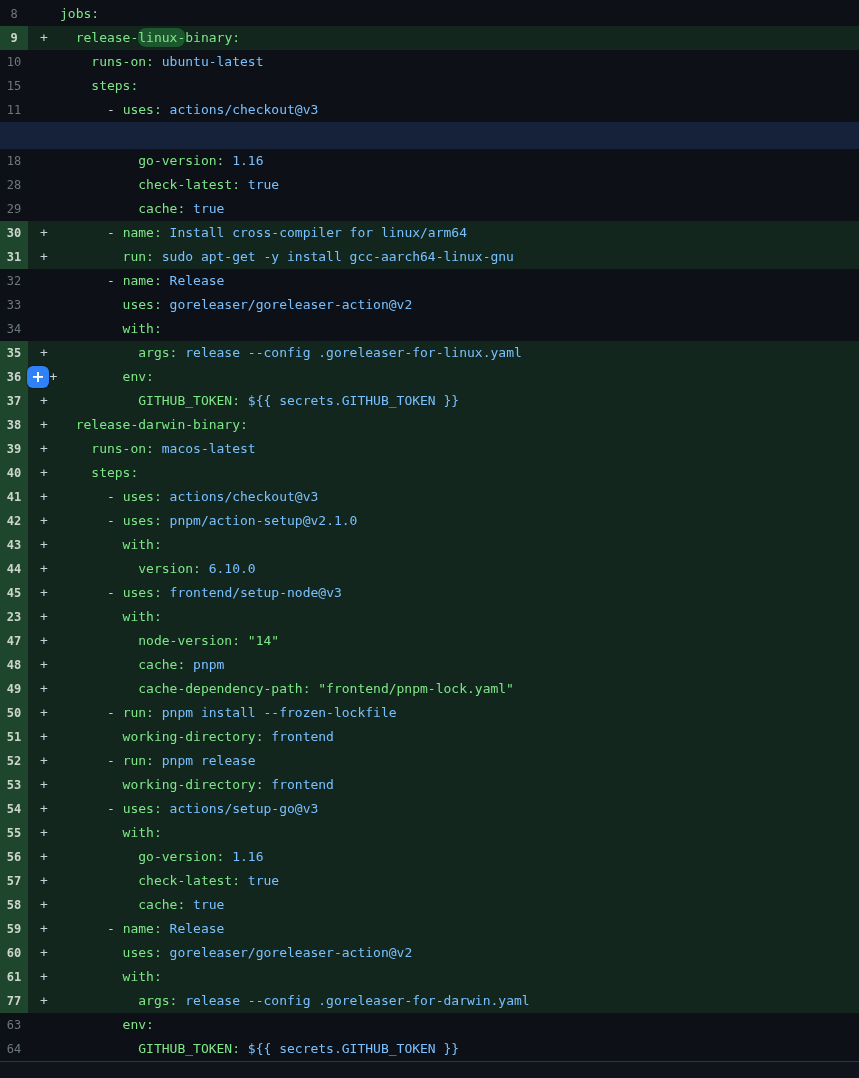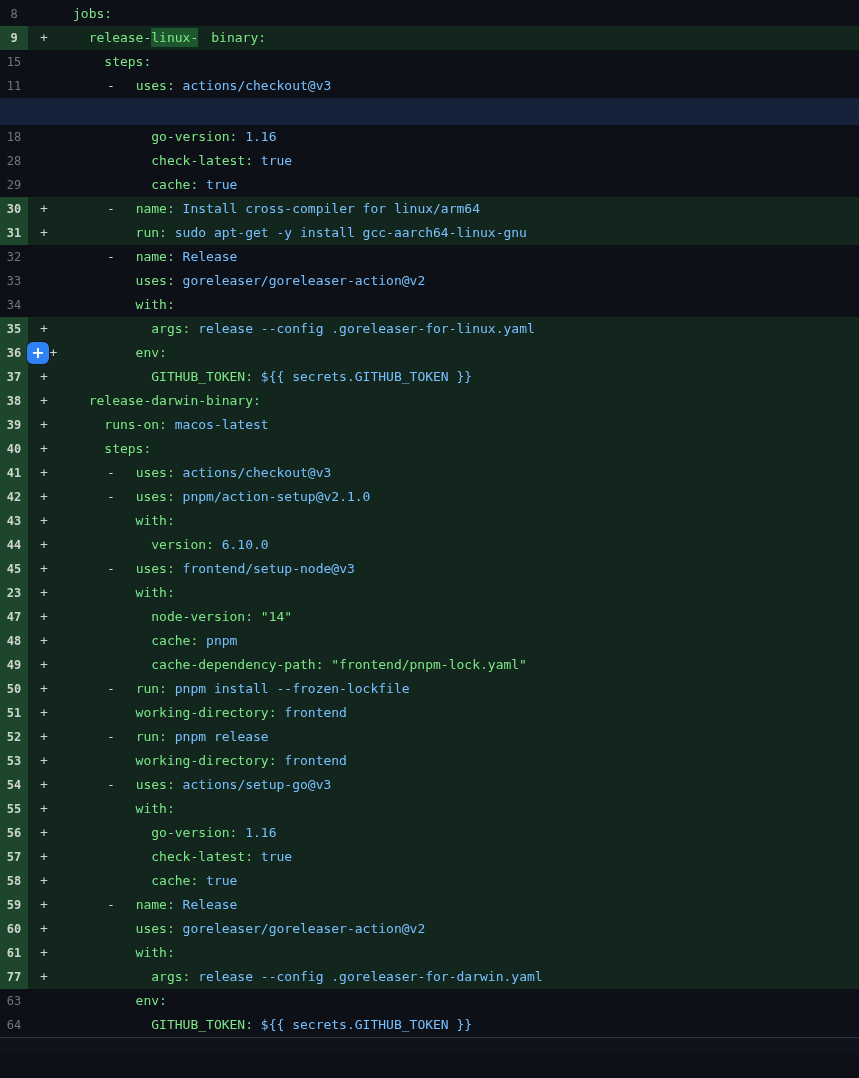--- a/index.html
+++ b/index.html
@@ -55,27 +55,27 @@
     color:var(--text-default);
   }
   .row.added{background:var(--added-line-bg);}
   .row.added .num{background:var(--added-gutter-bg);color:var(--line-num-added);font-weight:bold;}
   .row.expand{
     height:27px;
     background:var(--expand-band-bg);
     cursor:pointer;
   }
   .code .p{color:var(--text-default);}
-  .code .k{color:var(--yaml-key);margin-left:13px;}
+  .code .k{color:var(--yaml-key);}
   .code .s{color:var(--yaml-string);}
   .code .v{color:var(--yaml-value);}
   .code .kh{
     color:var(--yaml-key);
     background:var(--word-highlight-bg);
-    border-radius:0;
+    border-radius:8px;
     padding:2px 0;
   }
   .comment-btn{
     position:absolute;
     left:27px;top:1px;
     width:22px;height:22px;
     background:var(--comment-button-bg);
     color:#ffffff;
     border:none;
     border-radius:6px;
@@ -105,20 +105,25 @@
         <div class="num">8</div>
         <div class="marker"></div>
         <div class="code"><span class="k">jobs:</span></div>
       </div>
       <div class="row added">
         <div class="num">9</div>
         <div class="marker">+</div>
         <div class="code"><span class="k">  release-</span><span class="kh">linux-</span><span class="k">binary:</span></div>
       </div>
       <div class="row context">
+        <div class="num">10</div>
+        <div class="marker"></div>
+        <div class="code"><span class="k">    runs-on:</span><span class="v"> ubuntu-latest</span></div>
+      </div>
+      <div class="row context">
         <div class="num">15</div>
         <div class="marker"></div>
         <div class="code"><span class="k">    steps:</span></div>
       </div>
       <div class="row context">
         <div class="num">11</div>
         <div class="marker"></div>
         <div class="code"><span class="p">      - </span><span class="k">uses:</span><span class="v"> actions/checkout@v3</span></div>
       </div>
       <div class="row expand"></div>

